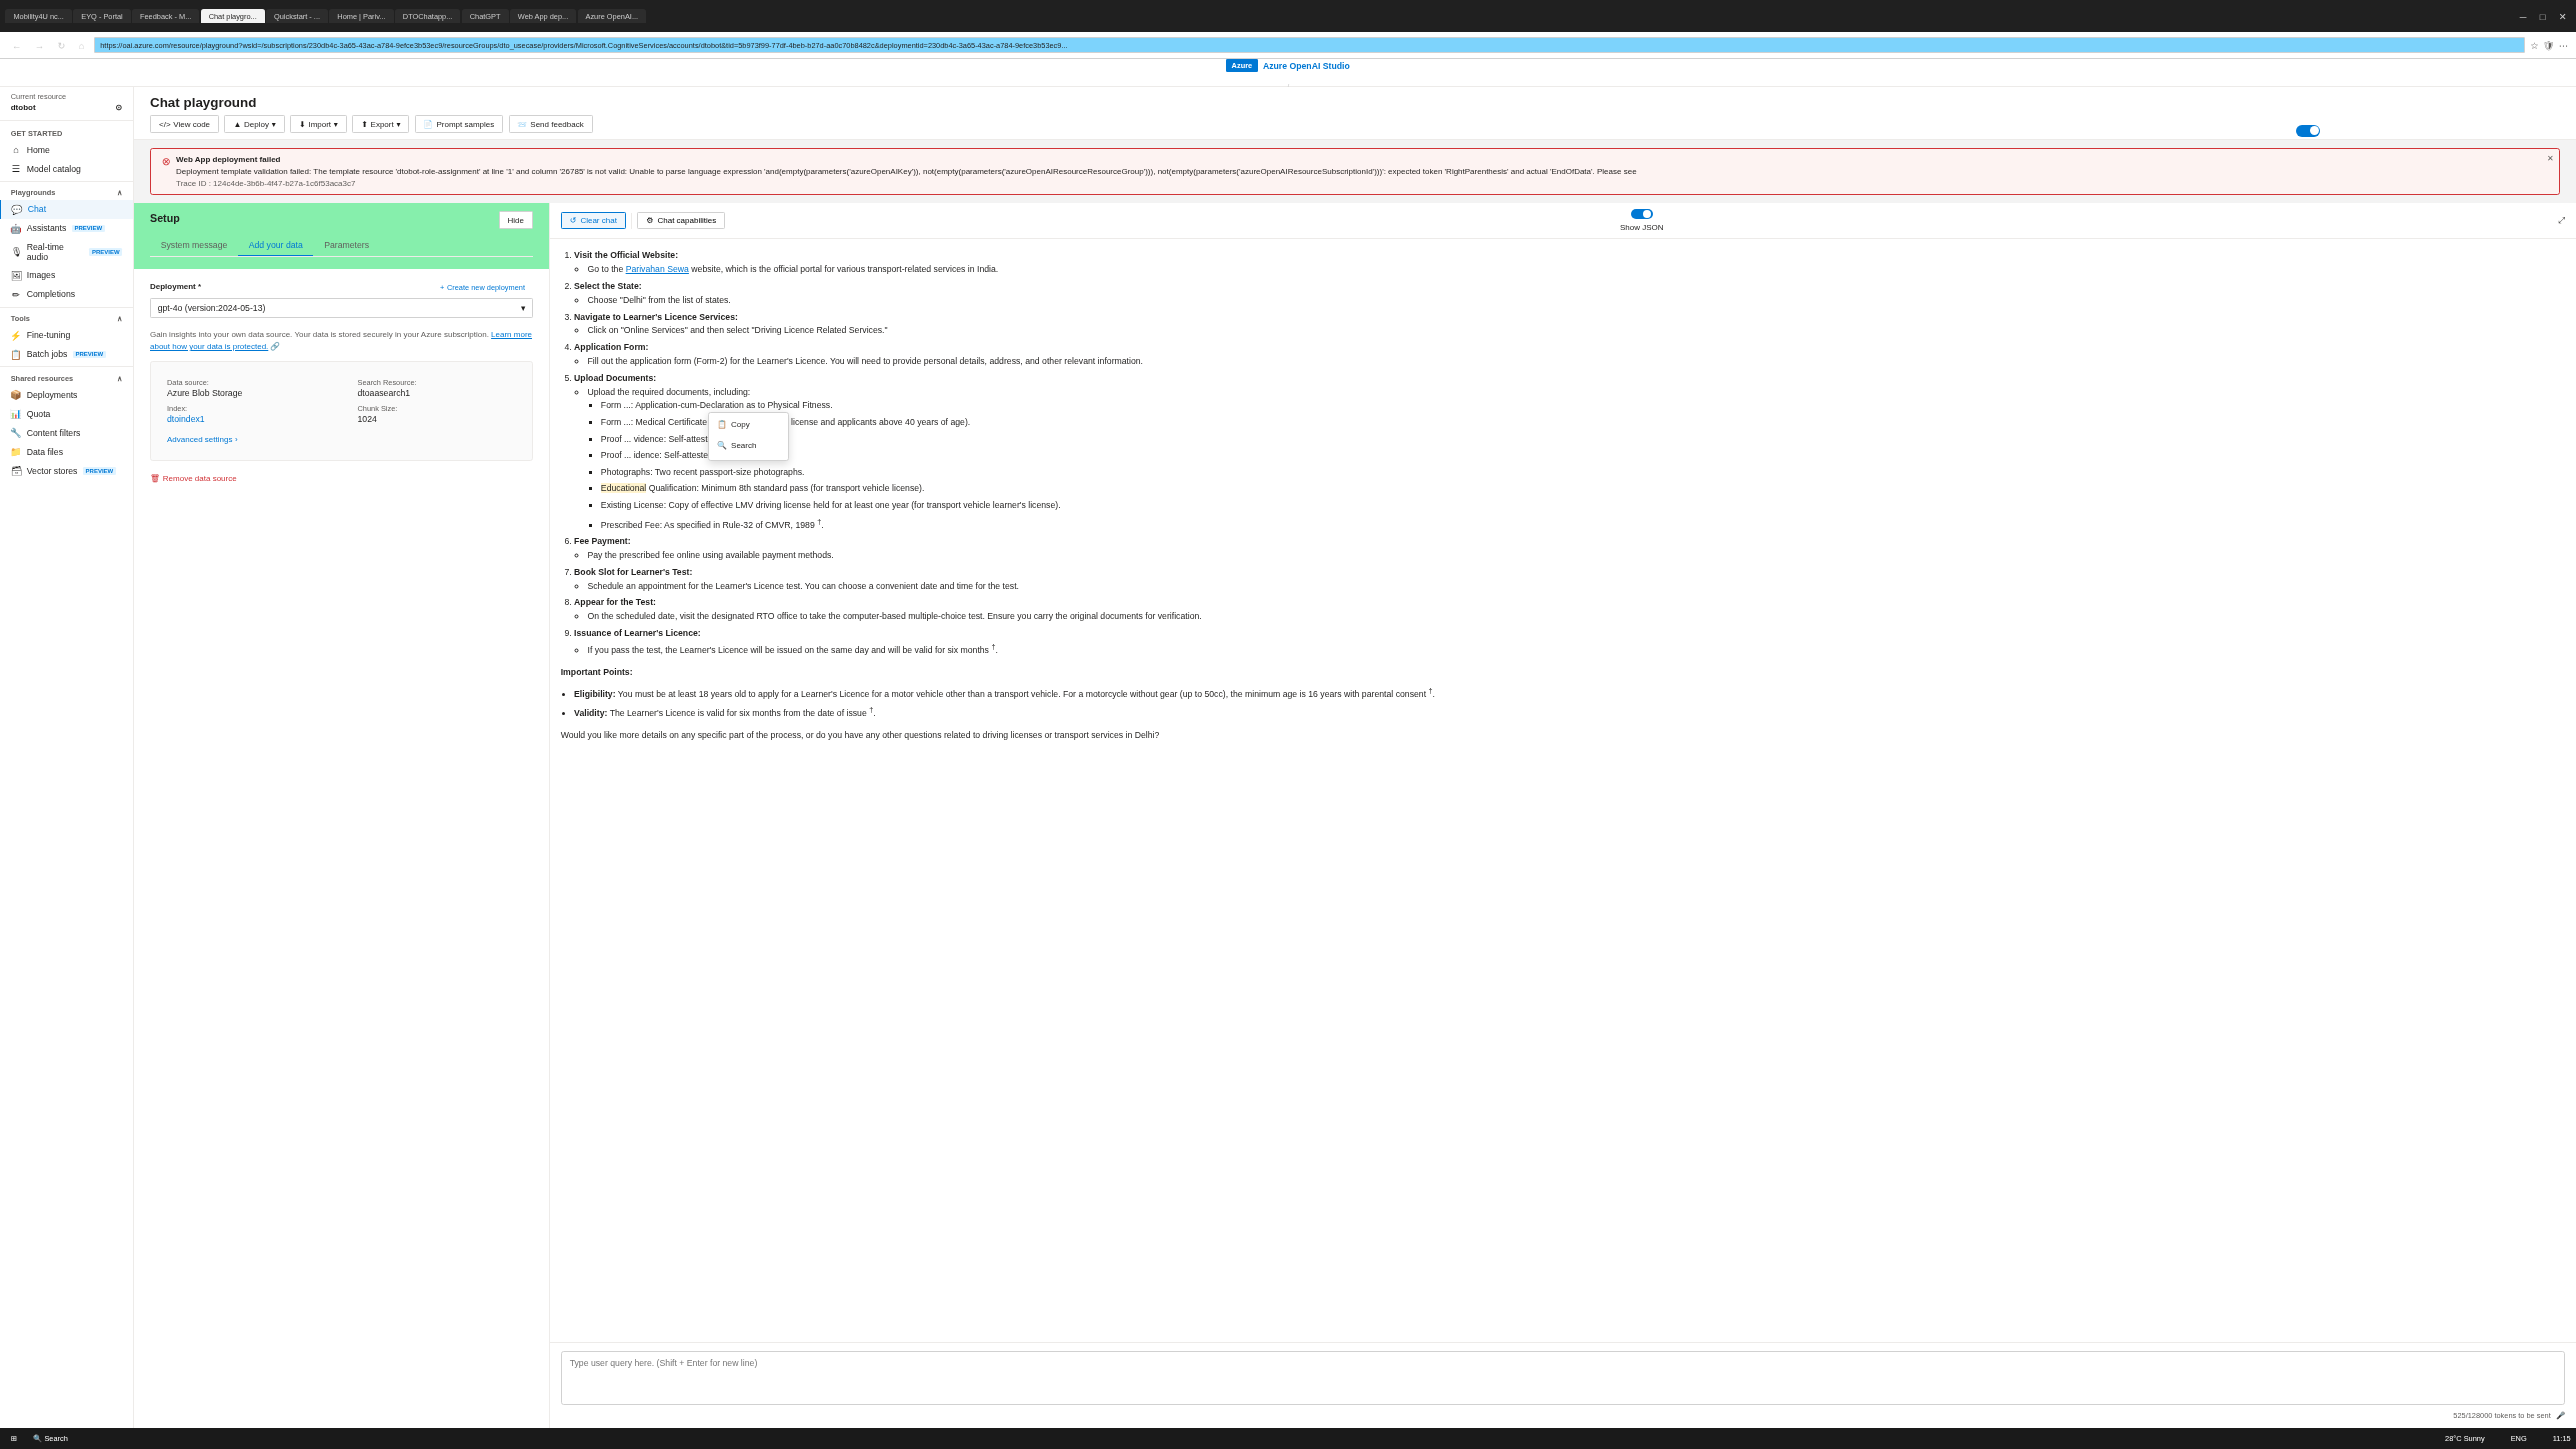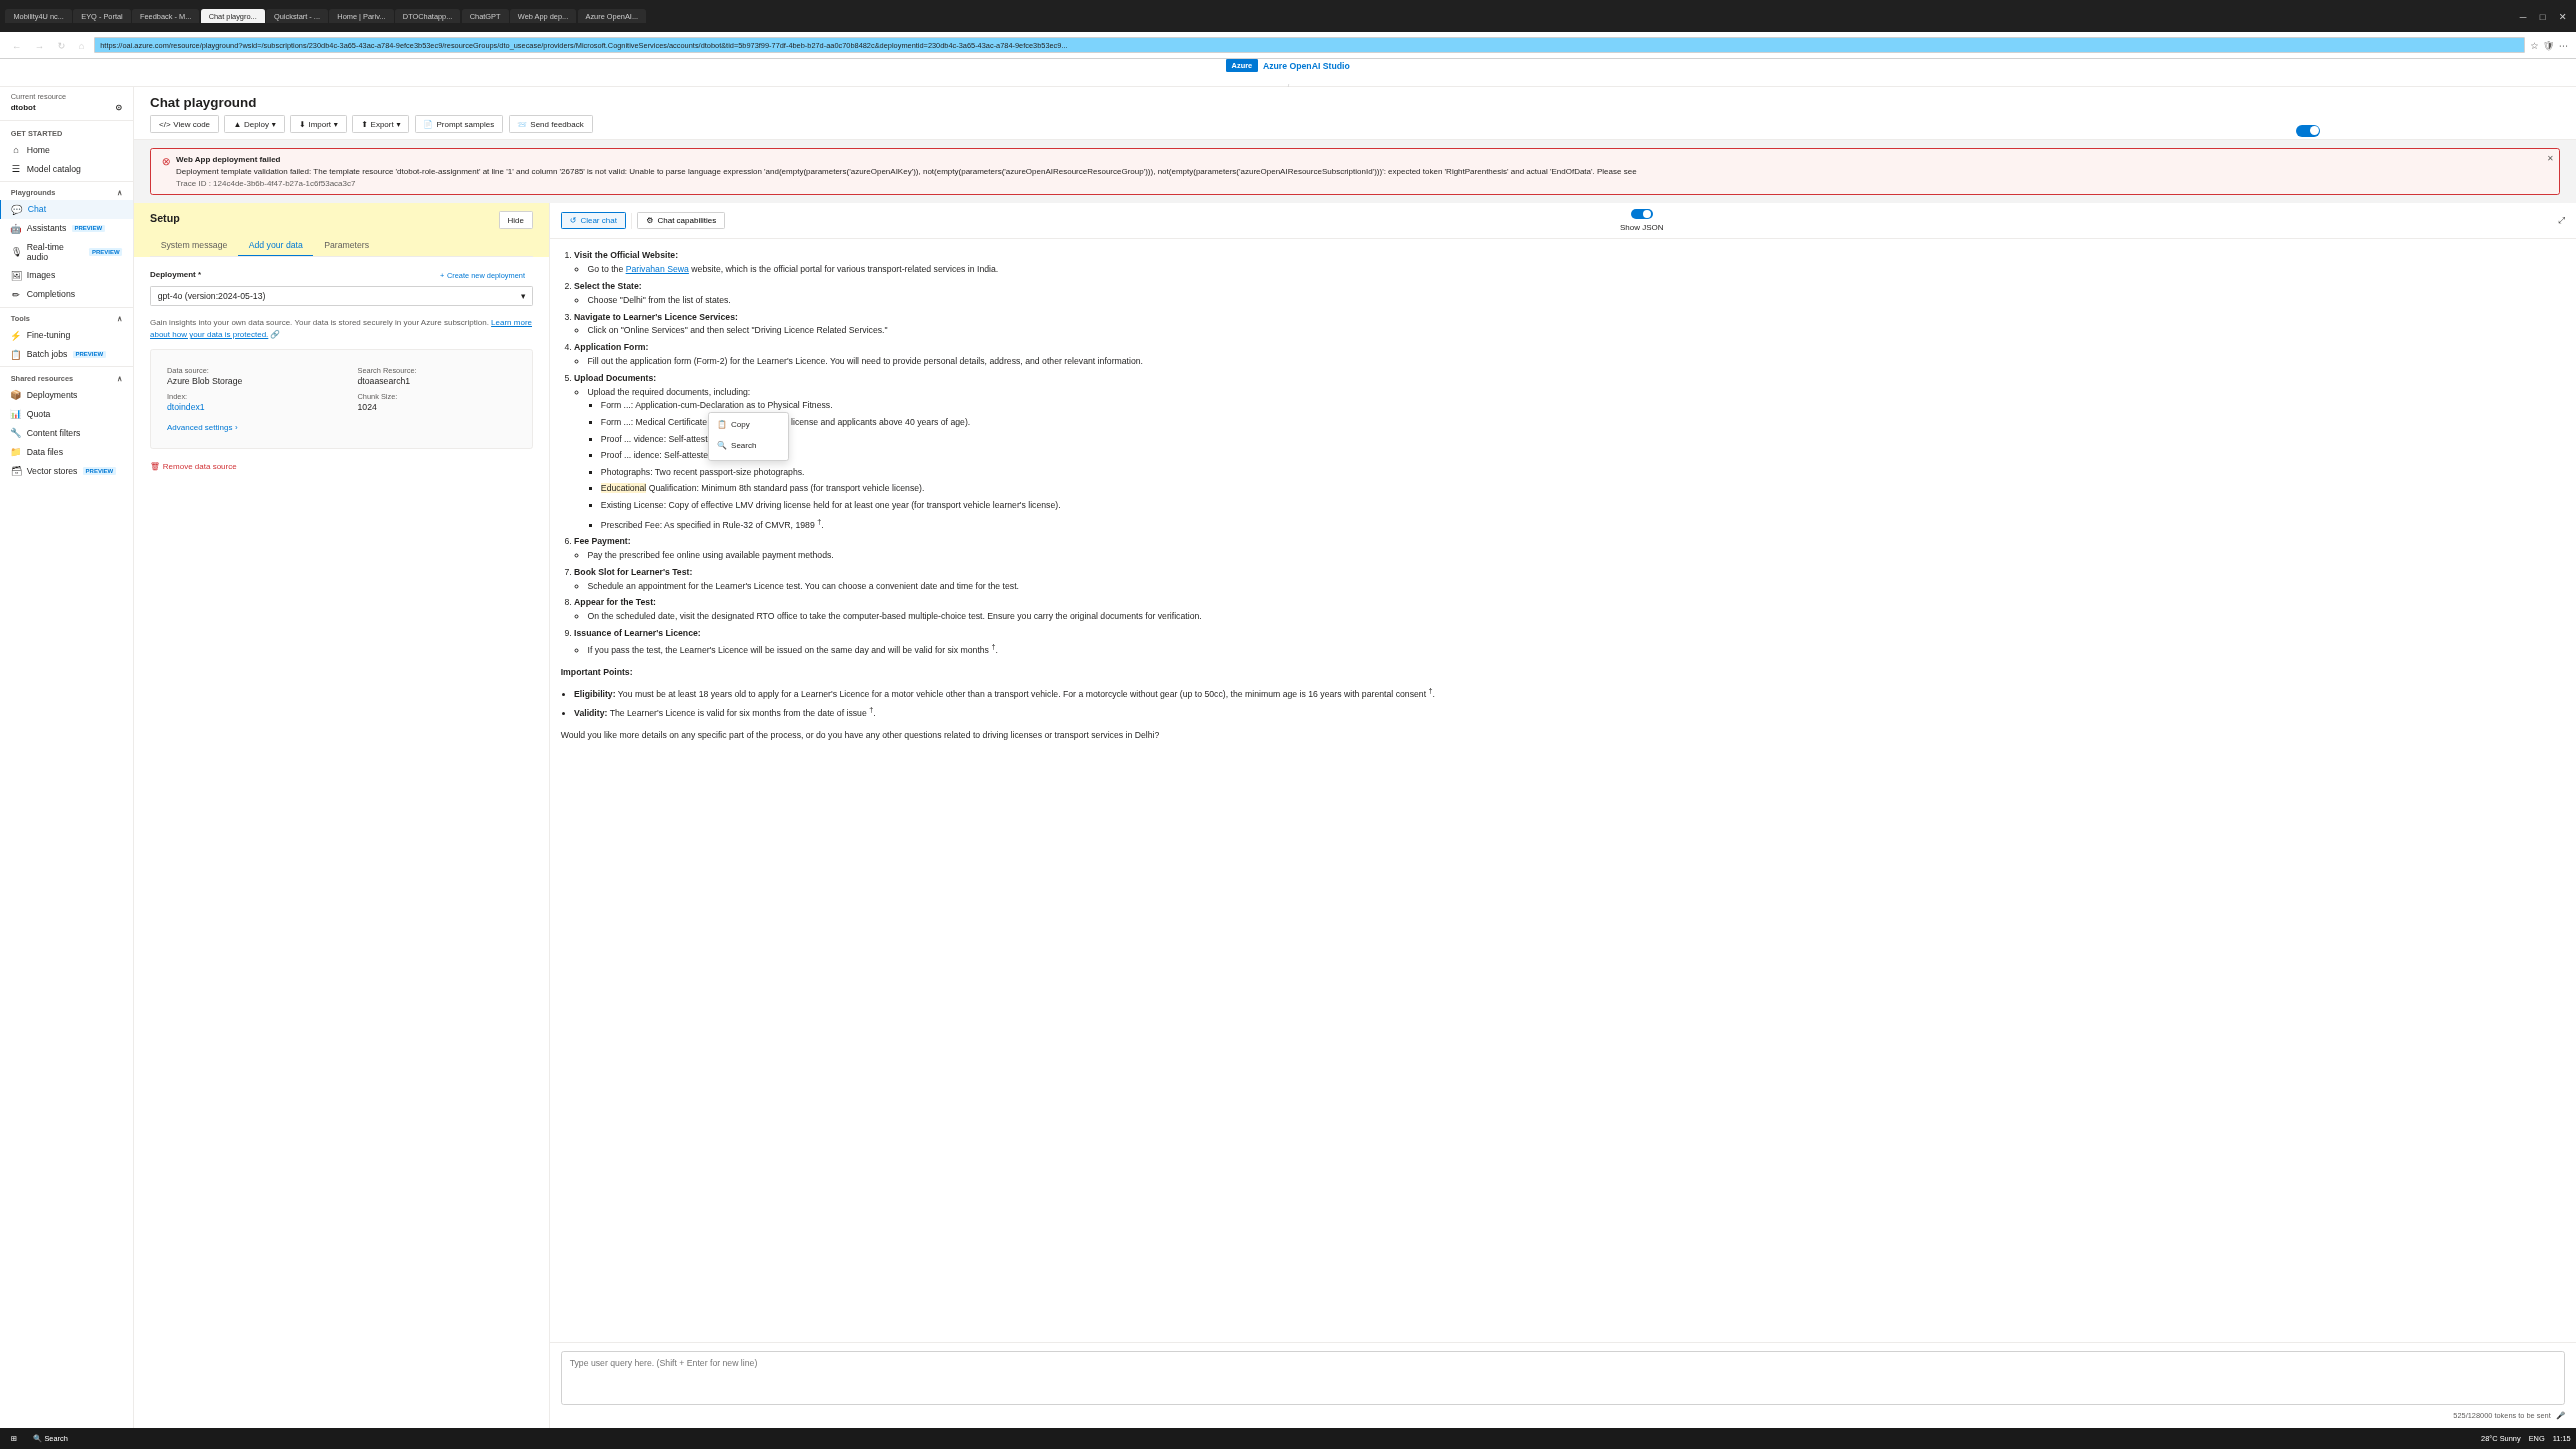--- a/index.html
+++ b/index.html
@@ -53,21 +53,21 @@
     
     .error-banner { background: #fdf3f2; border: 0.7px solid #d13438; border-radius: 2.7px; padding: 6.7px 10.7px; margin: 8px 16px; display: flex; align-items: flex-start; gap: 5.4px; font-size: 8px; position: relative; }
     .error-icon { color: #d13438; font-size: 10.7px; flex-shrink: 0; }
     .error-close { position: absolute; right: 5.4px; top: 5.4px; cursor: pointer; color: #605e5c; }
 
     
     .panels { display: flex; flex: 1; overflow: hidden; }
 
     
     .setup-panel { width: 416px; border-right: 0.7px solid #edebe9; display: flex; flex-direction: column; overflow: hidden; flex-shrink: 0; }
-    .setup-header { padding: 8px 16px 0; background: #fef9c3; }
+    .setup-header { padding: 8px 16px 12px; background: #86efac; }
     .setup-title { font-size: 10.7px; font-weight: 600; margin-bottom: 5.4px; }
     .setup-body { padding: 0 16px 10.7px; overflow-y: auto; flex: 1; background: #fff; }
 
     
     .tabs { display: flex; border-bottom: 0.7px solid #edebe9; gap: 0; }
     .tab { padding: 5.4px 10.7px; cursor: pointer; font-size: 8.7px; color: #605e5c; border-bottom: 1.3px solid transparent; }
     .tab.active { color: #0078d4; border-bottom: 1.3px solid #0078d4; font-weight: 500; }
 
     
     .form-label { font-size: 8px; font-weight: 600; color: #201f1e; margin-bottom: 2.7px; display: block; }
@@ -116,21 +116,21 @@
 
     .section-label { font-size: 7.4px; font-weight: 600; color: #605e5c; text-transform: uppercase; padding: 5.4px 10.7px 2.7px; }
 
     .important-points { margin-top: 8px; }
     .important-title { font-weight: 700; margin-bottom: 5.4px; }
     .important-item { margin-bottom: 4px; }
     .important-item strong { font-weight: 700; }
 
     .taskbar { height: 21.5px; background: #1a1a1a; display: flex; align-items: center; padding: 0 5.4px; gap: 5.4px; }
     .taskbar-item { color: #fff; font-size: 7.4px; padding: 1.3px 5.4px; }
-    .taskbar-right { margin-left: auto; color: #fff; font-size: 7.4px; display: flex; gap: 8px; }
+    .taskbar-right { margin-left: auto; color: #fff; font-size: 7.4px; display: flex; gap: 26px; }
 
     .sidebar-resource { padding: 5.4px 10.7px; font-size: 8px; }
     .sidebar-resource-title { font-size: 7.4px; color: #605e5c; margin-bottom: 1.3px; }
     .sidebar-resource-value { font-size: 8px; font-weight: 600; color: #201f1e; display: flex; justify-content: space-between; }
     
     .collapse-icon { cursor: pointer; color: #605e5c; }
   </style>
 </head>
 <body>
 

